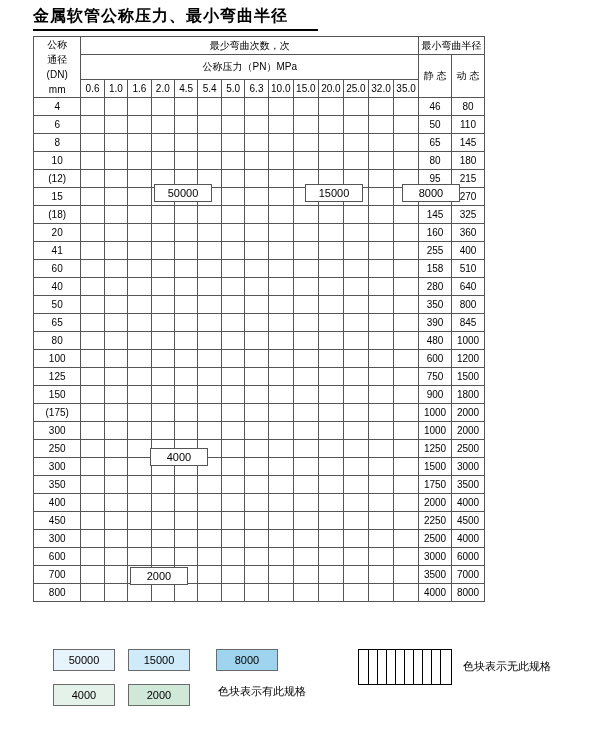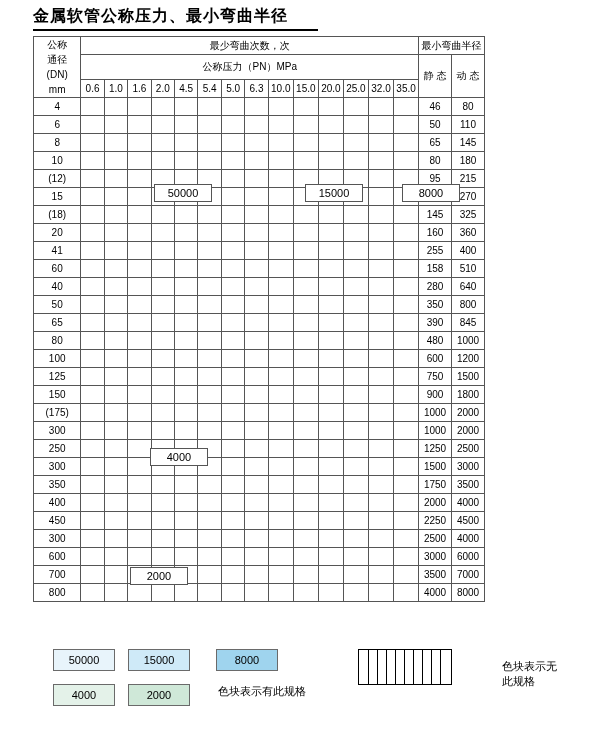--- a/index.html
+++ b/index.html
@@ -690,16 +690,16 @@
       <div class="v" style="left:9px"></div>
         <div class="v" style="left:18px"></div>
         <div class="v" style="left:27px"></div>
       <div class="v" style="left:36px"></div>
         <div class="v" style="left:45px"></div>
         <div class="v" style="left:54px"></div>
       <div class="v" style="left:63px"></div>
         <div class="v" style="left:72px"></div>
         <div class="v" style="left:81px"></div>
     </div>
-    <div class="lg-text" style="left:430px;top:23px;margin-left:39px;">色块表示无此规格</div>
+    <div class="lg-text" style="left:430px;top:23px;">色块表示无此规格</div>
   </div>
 
 </div>
 
 </body></html>

